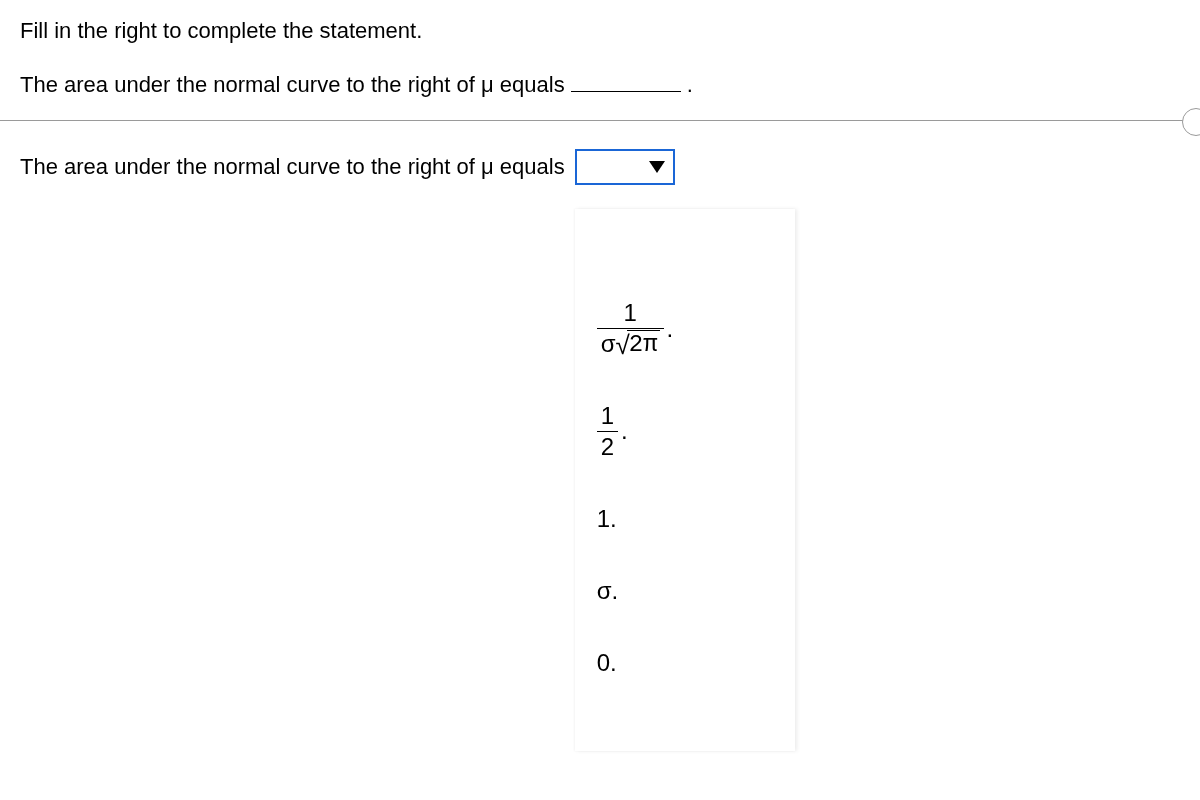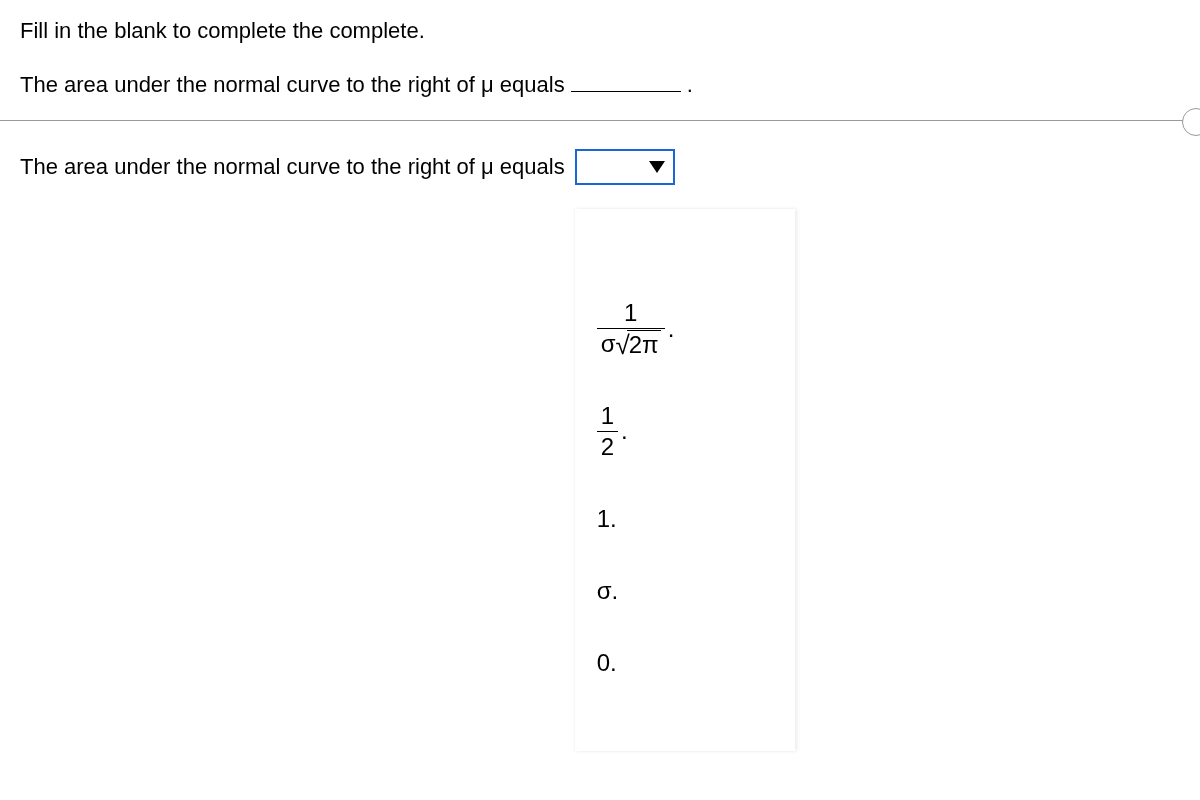--- a/index.html
+++ b/index.html
@@ -120,36 +120,37 @@
   .radical {
     font-size: 26px;
     line-height: 1;
     position: relative;
     top: 2px;
   }
   .radicand {
     border-top: 1.5px solid #000;
     padding: 0 2px;
     margin-left: -3px;
+    font-family: Liberation Mono, monospace;
   }
   .trailing-dot {
     align-self: center;
     margin-left: 3px;
     font-size: 24px;
   }
   .opt-frac-align {
     display:flex;
     align-items:center;
   }
 </style>
 </head>
 <body>
 
 <div class="prompt-section">
-  <p class="prompt-line1">Fill in the blank to complete the complete.</p>
+  <p class="prompt-line1">Fill in the right to complete the statement.</p>
   <p class="prompt-line2">
     <span>The area under the normal curve to the right of μ equals</span>
     <span class="blank-line"></span>
       <span>.</span>
   </p>
 </div>
 
 <hr class="divider">
 <div class="arc-cap"></div>
 

